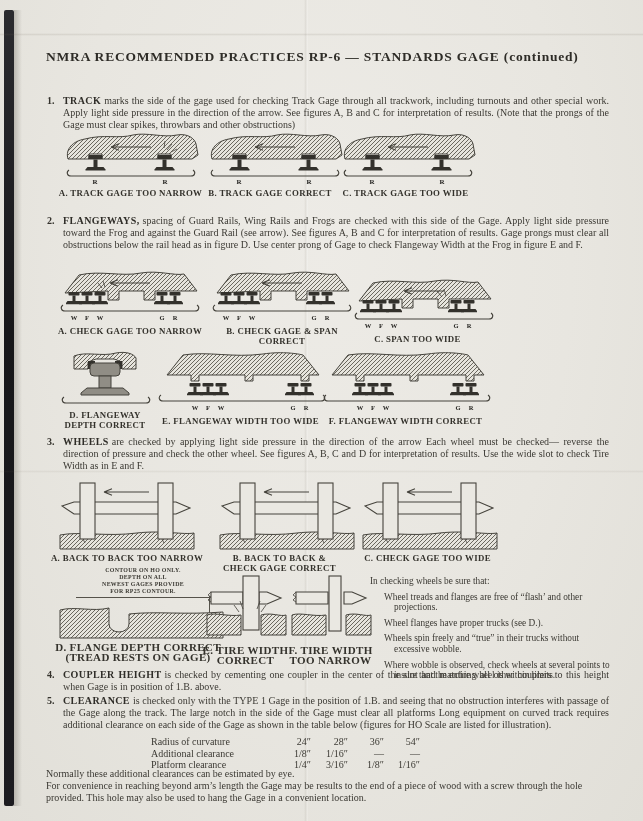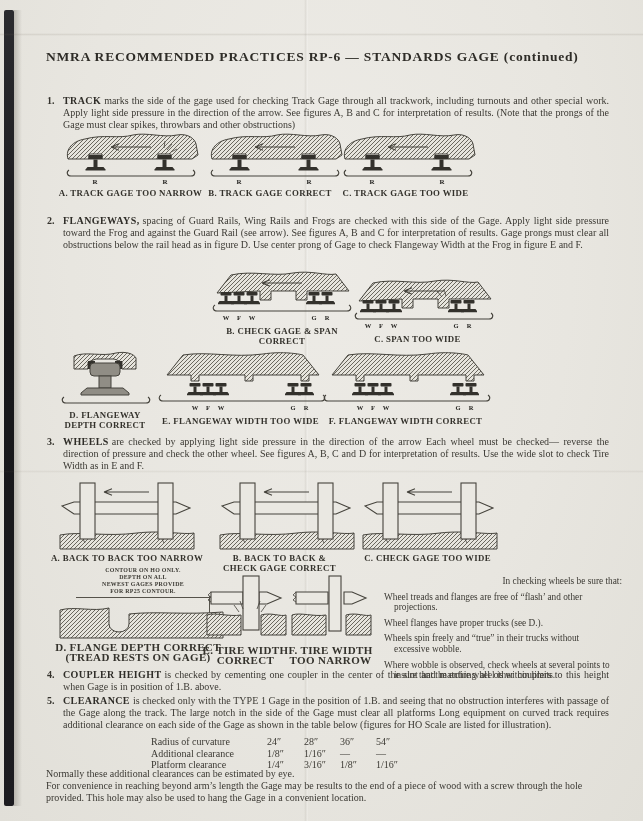--- a/index.html
+++ b/index.html
@@ -41,27 +41,27 @@
   .paperfill{fill:#eae8e2;stroke:#45433c;stroke-width:1.1;}
   .rl{font-family:"Liberation Serif",serif;font-weight:bold;font-size:7px;fill:#23221f;text-anchor:middle;}
   .rls{font-size:6.5px;}
 
   .contour{position:absolute;left:76px;top:567px;width:134px;text-align:center;
     font-size:5.9px;line-height:7px;letter-spacing:0.3px;color:#3b3933;white-space:pre-line;
     border-bottom:1px solid #55524a;padding-bottom:2px;font-weight:bold;}
   .contour-leader{position:absolute;left:209px;top:596px;width:1px;height:26px;background:#55524a;}
 
   .chk{position:absolute;left:370px;top:576px;width:252px;font-size:9.3px;line-height:10.6px;color:#3b3933;}
-  .chk .intro{margin:0 0 1px 0;text-align:right;}
+  .chk .intro{margin:0 0 1px 0;}
   .chk .item{padding-left:19px;text-indent:-10px;margin:5px;}
 
   .cleartable{position:absolute;left:151px;top:736px;width:330px;font-size:10px;color:#3b3933;}
   .trow{position:relative;height:11.5px;}
   .tl{position:absolute;left:0;}
-  .tv{position:absolute;width:44px;text-align:left;}
+  .tv{position:absolute;width:44px;text-align:right;}
   .tv0{left:116px}.tv1{left:153px}.tv2{left:189px}.tv3{left:225px}
 
   .closing{position:absolute;left:46px;top:768px;width:560px;font-size:10px;line-height:11.8px;color:#3b3933;}
   .closing p{margin:0;}
 </style>
 </head>
 <body>
 
 <div class="page">
   <div class="edge-strip"></div>
@@ -153,20 +153,38 @@
       <path class="ln" d="M10,46 C6,46 5,42 8,40 M10,46 H130 M130,46 C134,46 135,42 132,40"></path>
       <text class="rl" x="34" y="54">R</text>
       <text class="rl" x="104" y="54">R</text>
     </svg>
     <figcaption class="figcap">C. TRACK GAGE TOO WIDE</figcaption>
   </figure>
 
   <span class="secnum" style="top:215px">2.</span>
   <div class="para" style="top:215px"><b class="lead">FLANGEWAYS,</b><span>spacing of Guard Rails, Wing Rails and Frogs are checked with this side of the Gage. Apply light side pressure toward the Frog and against the Guard Rail (see arrow). See figures A, B and C for interpretation of results. Gage prongs must clear all obstructions below the rail head as in figure D. Use center prong of Gage to check Flangeway Width at the Frog in figure E and F.</span></div>
 
+  <figure class="fig" style="left:55px;top:268px;width:150px;margin:0">
+    <svg width="148" height="56" viewBox="0 0 148 56">
+      <use href="#gage2"></use>
+      <path class="ln thin" d="M46,20 l-4,-5 M49,19 l-2,-6"></path>
+      <use href="#railB" x="10" y="24"></use>
+        <use href="#railB" x="23" y="24"></use>
+        <use href="#railB" x="36" y="24"></use>
+      <use href="#railB" x="98" y="24"></use>
+        <use href="#railB" x="111" y="24"></use>
+      <path class="ln" d="M9,43 C5,43 4,39 7,37 M9,43 H139 M139,43 C143,43 144,39 141,37"></path>
+      <text class="rl rls" x="18" y="52">W</text>
+      <text class="rl rls" x="31" y="52">F</text>
+      <text class="rl rls" x="44" y="52">W</text>
+      <text class="rl rls" x="106" y="52">G</text>
+      <text class="rl rls" x="119" y="52">R</text>
+    </svg>
+    <figcaption class="figcap">A. CHECK GAGE TOO NARROW</figcaption>
+  </figure>
 
   <figure class="fig" style="left:207px;top:268px;width:150px;margin:0">
     <svg width="148" height="56" viewBox="0 0 148 56">
       <use href="#gage2"></use>
       <use href="#railB" x="10" y="24"></use>
         <use href="#railB" x="23" y="24"></use>
         <use href="#railB" x="36" y="24"></use>
       <use href="#railB" x="98" y="24"></use>
         <use href="#railB" x="111" y="24"></use>
       <path class="ln" d="M9,43 C5,43 4,39 7,37 M9,43 H139 M139,43 C143,43 144,39 141,37"></path>

